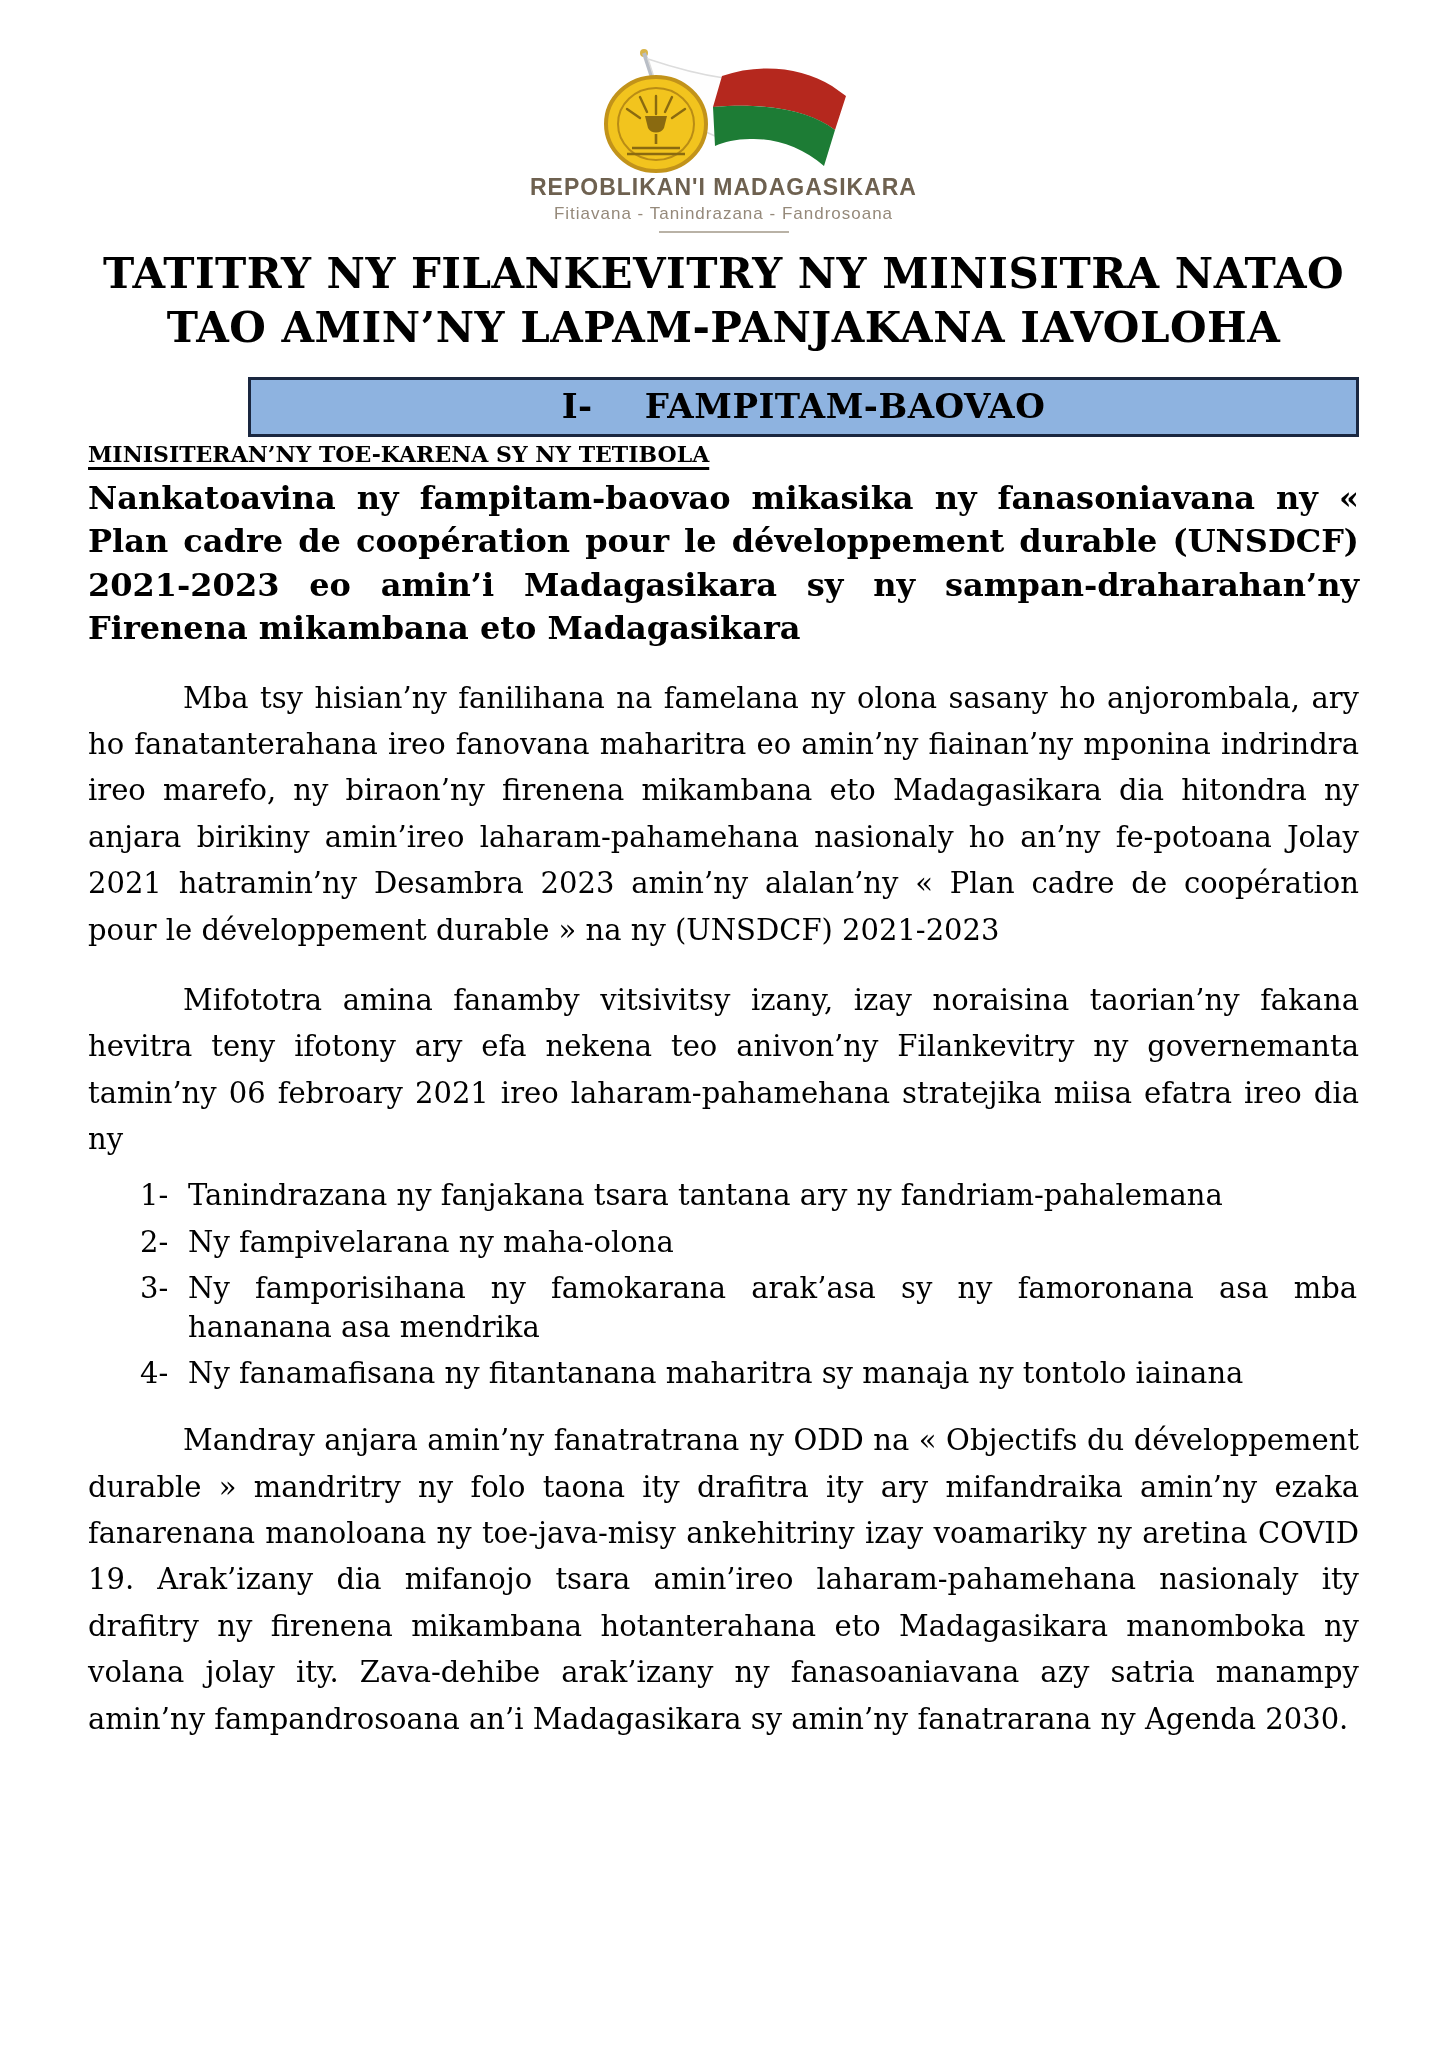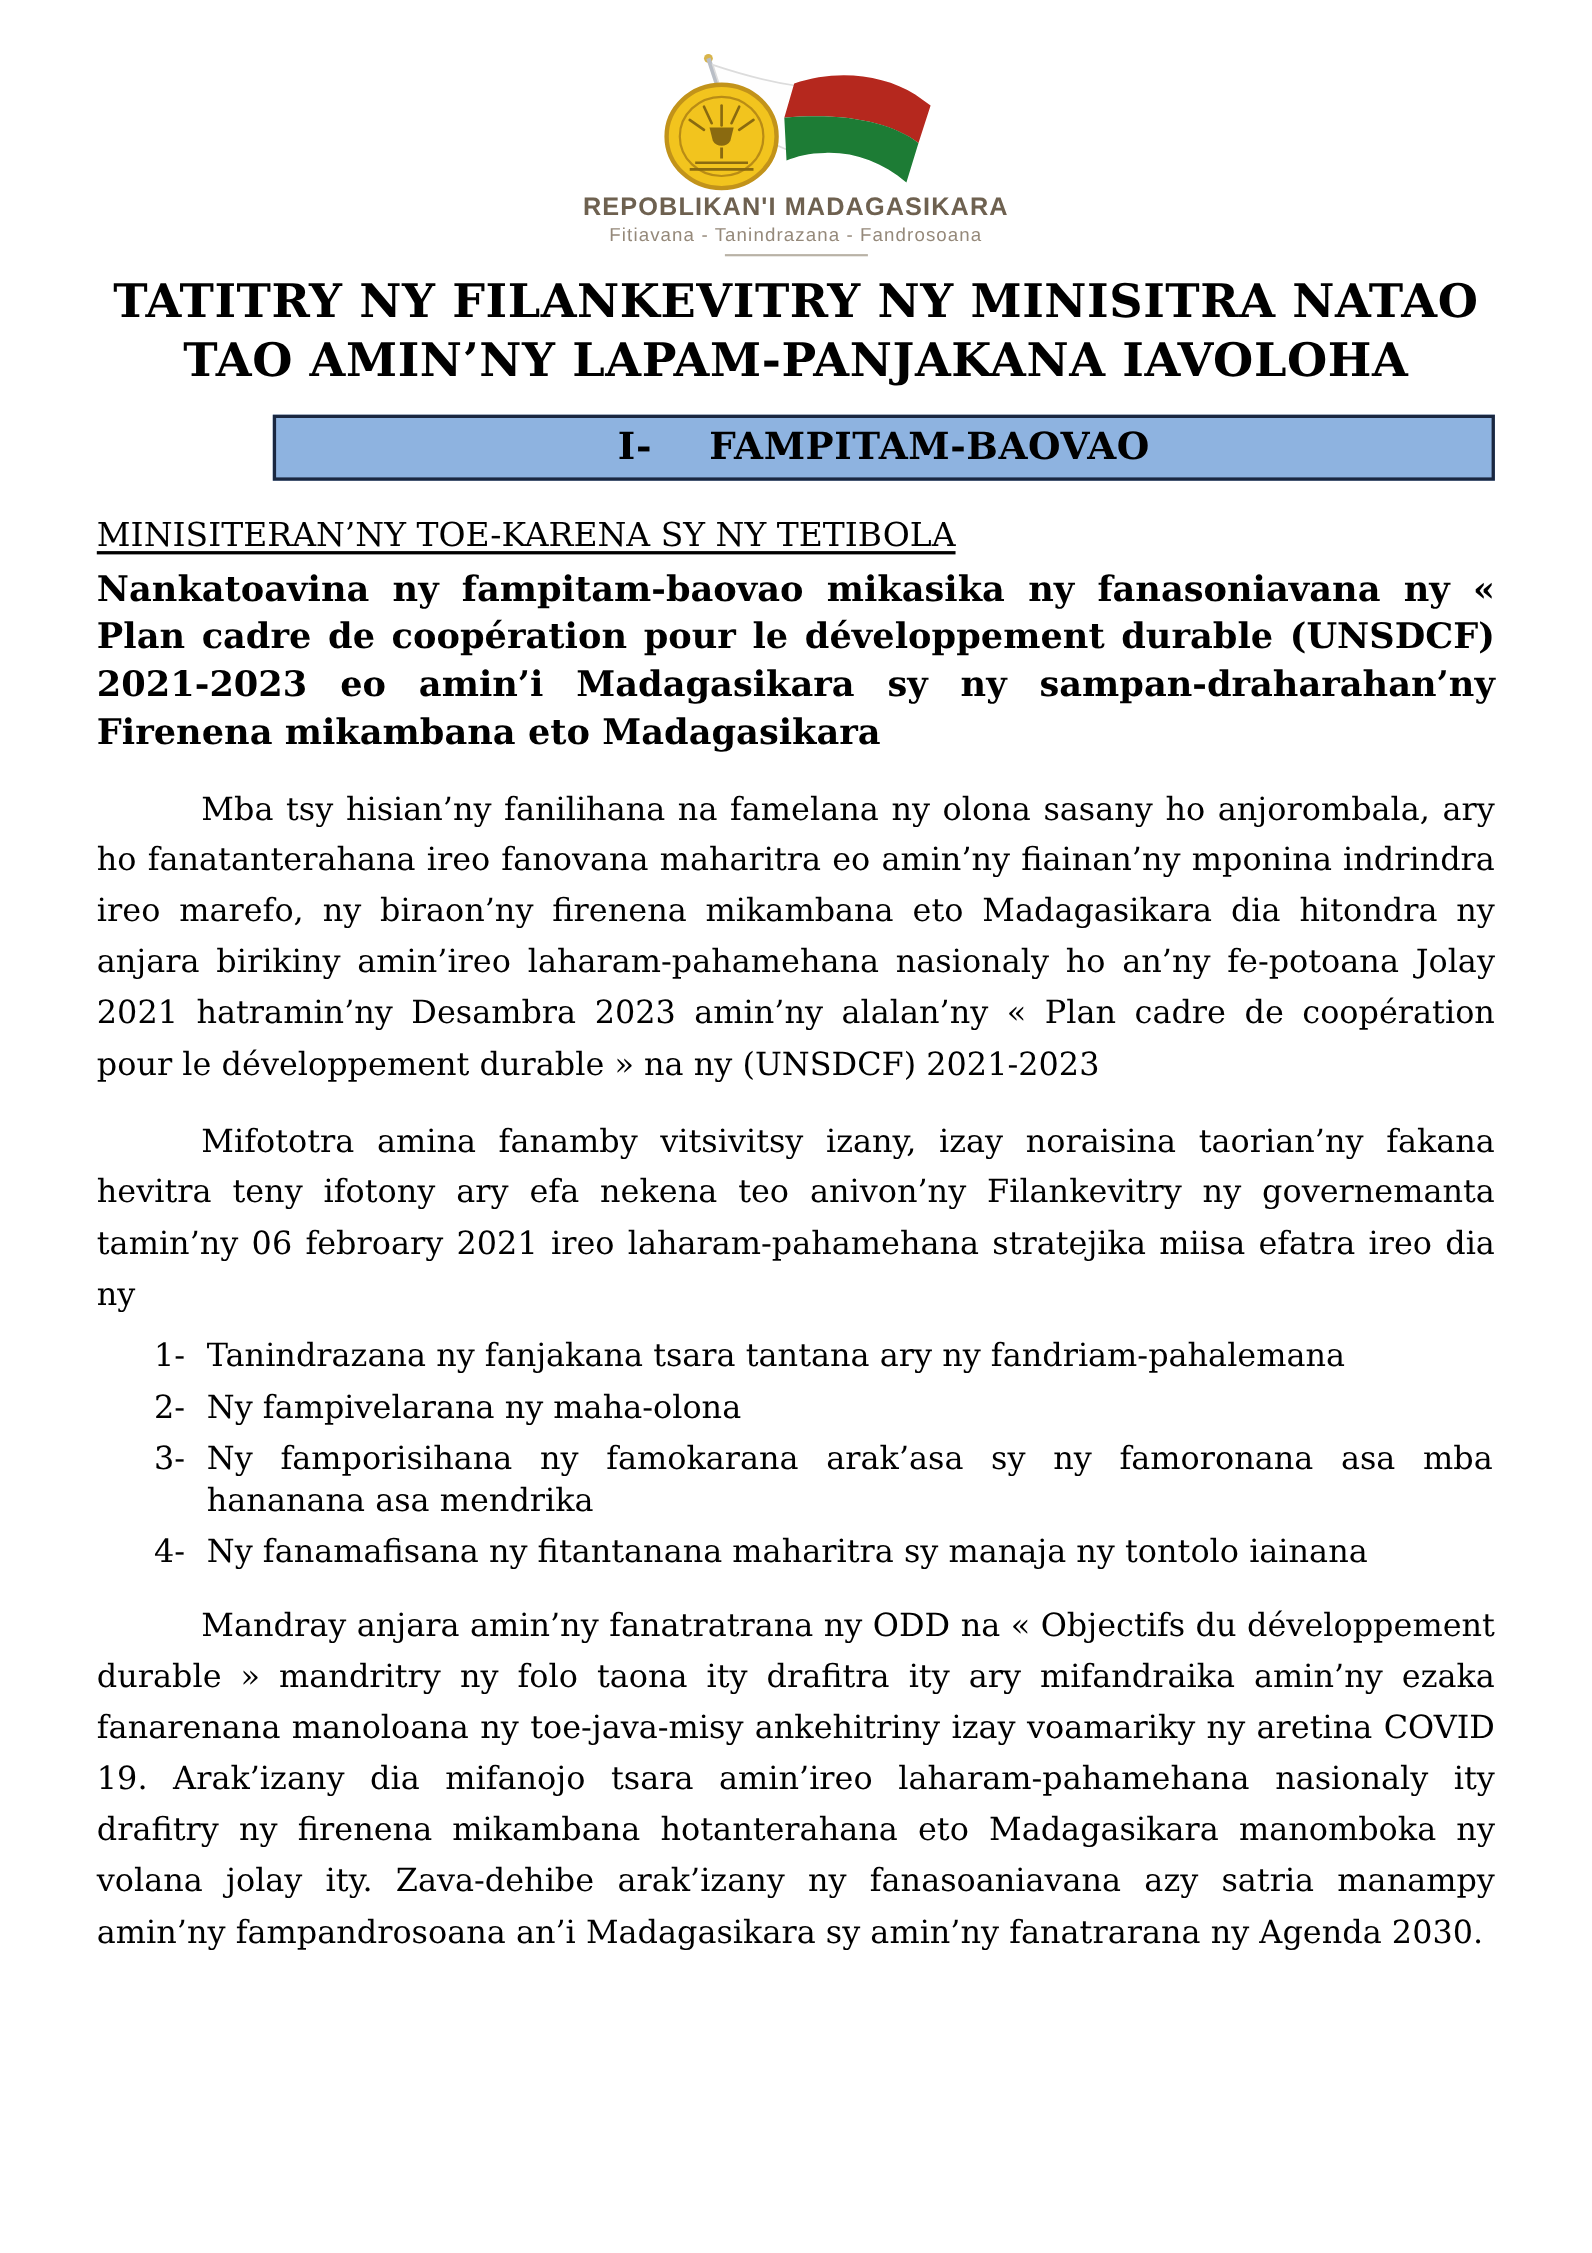--- a/index.html
+++ b/index.html
@@ -49,21 +49,21 @@
     box-sizing:border-box;
     margin:22px 0 0 160px;
     background:var(--banner-bg);
     border:3px solid var(--banner-border);
     display:flex;justify-content:center;align-items:baseline;gap:52px;
     font-weight:bold;font-size:34px;letter-spacing:.5px;
     padding:6px 0 8px;
   }
 
   .ministry{
-    font-size:30px;font-weight:normal;margin:32px 0 0;
+    font-size:22px;font-weight:bold;margin:4px 0 0;
     text-decoration:underline;text-decoration-thickness:3px;text-underline-offset:5px;
   }
 
   .lead-bold{
     font-weight:bold;font-size:32px;line-height:1.36;text-align:justify;margin:10px 0 0;
   }
 
   
   .body-par{font-size:29px;line-height:1.6;text-align:justify;margin:24px 0 0;}
   .body-par.indent{text-indent:95px;}

